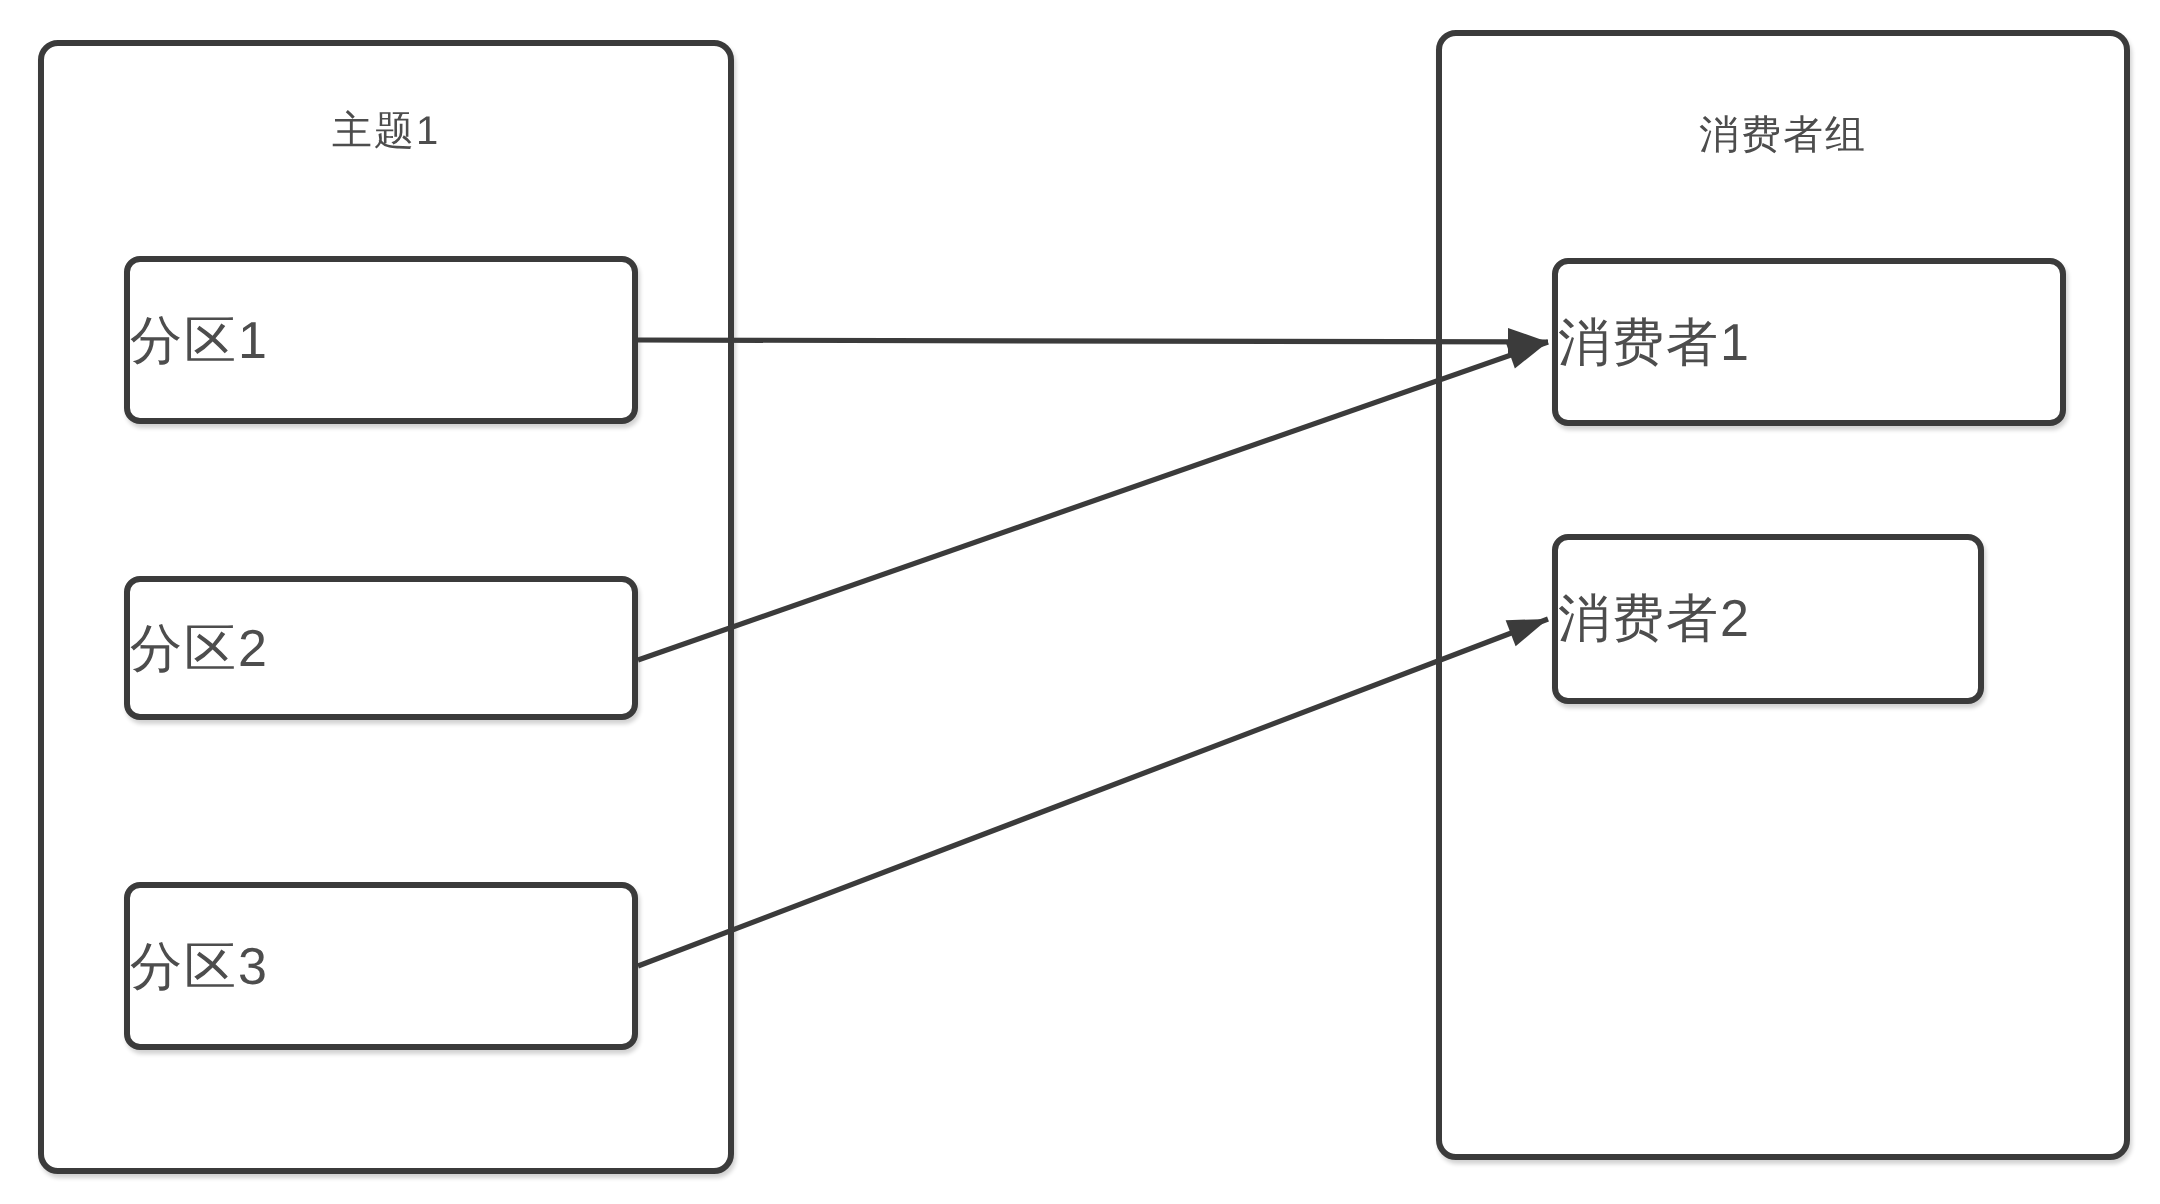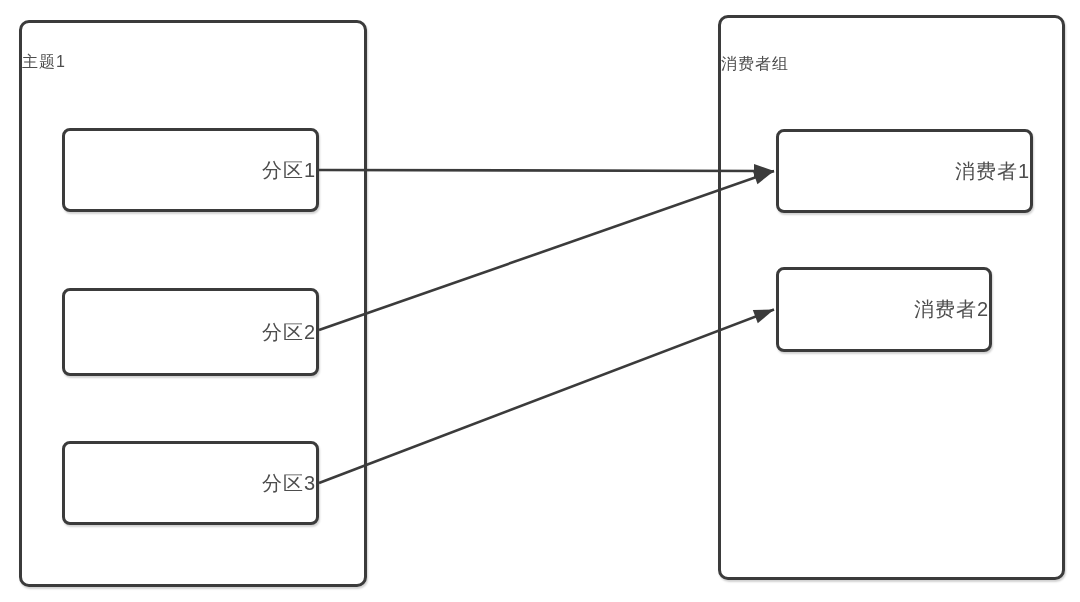--- a/index.html
+++ b/index.html
@@ -23,45 +23,45 @@
     position: absolute;
     border: 3px solid var(--stroke);
     border-radius: 10px;
     background: var(--bg);
     box-shadow: 1px 2px 2px rgba(0,0,0,0.18);
   }
   .group-title {
     position: absolute;
     left: 0;
     right: 0;
-    text-align: left;
-    font-size: 16px;
+    text-align: center;
+    font-size: 20px;
     color: var(--text);
     letter-spacing: 1px;
     user-select: none;
   }
   .node {
     position: absolute;
     border: 3px solid var(--stroke);
     border-radius: 8px;
     background: var(--bg);
     box-shadow: 1px 2px 2px rgba(0,0,0,0.18);
     display: flex;
     align-items: center;
-    justify-content: flex-end;
-    font-size: 20px;
+    justify-content: flex-start;
+    font-size: 26px;
     color: var(--text);
     letter-spacing: 1px;
     user-select: none;
   }
   
   #g-topic    { left: 19px;  top: 20px; width: 348px; height: 567px; }
   #g-topic .group-title { top: 29px; }
   #n-partition-1 { left: 40px; top: 105px; width: 257px; height: 84px; }
-  #n-partition-2 { left: 40px; top: 265px; width: 257px; height: 88px; }
+  #n-partition-2 { left: 40px; top: 265px; width: 257px; height: 72px; }
   #n-partition-3 { left: 40px; top: 418px; width: 257px; height: 84px; }
   
   #g-consumer { left: 718px; top: 15px; width: 347px; height: 565px; }
   #g-consumer .group-title { top: 36px; font-family: Liberation Serif, serif; }
   #n-consumer-1 { left: 55px; top: 111px; width: 257px; height: 84px; }
   #n-consumer-2 { left: 55px; top: 249px; width: 216px; height: 85px; }
 
   #edge-layer {
     position: absolute;
     left: 0; top: 0;

